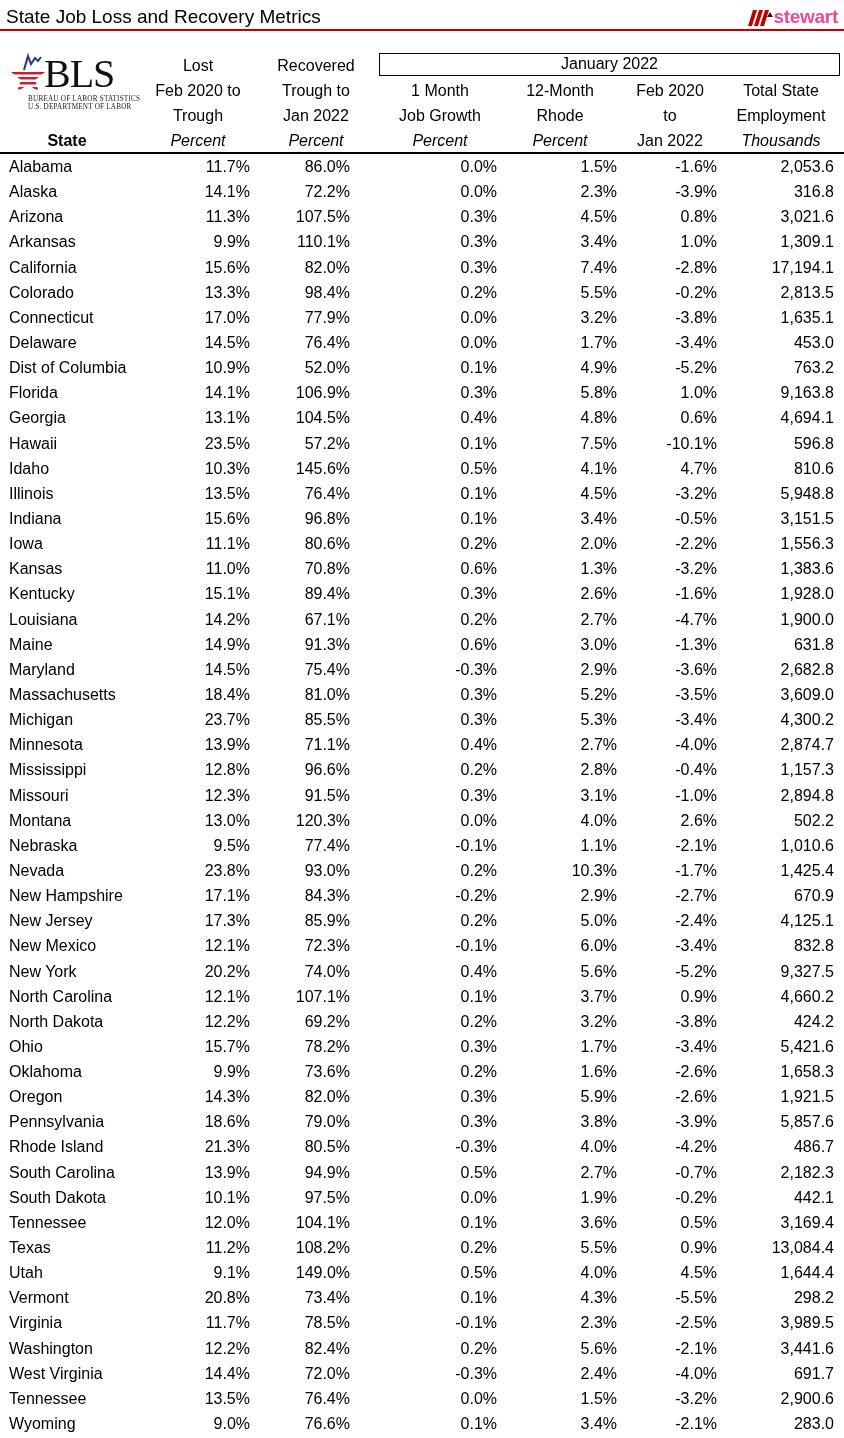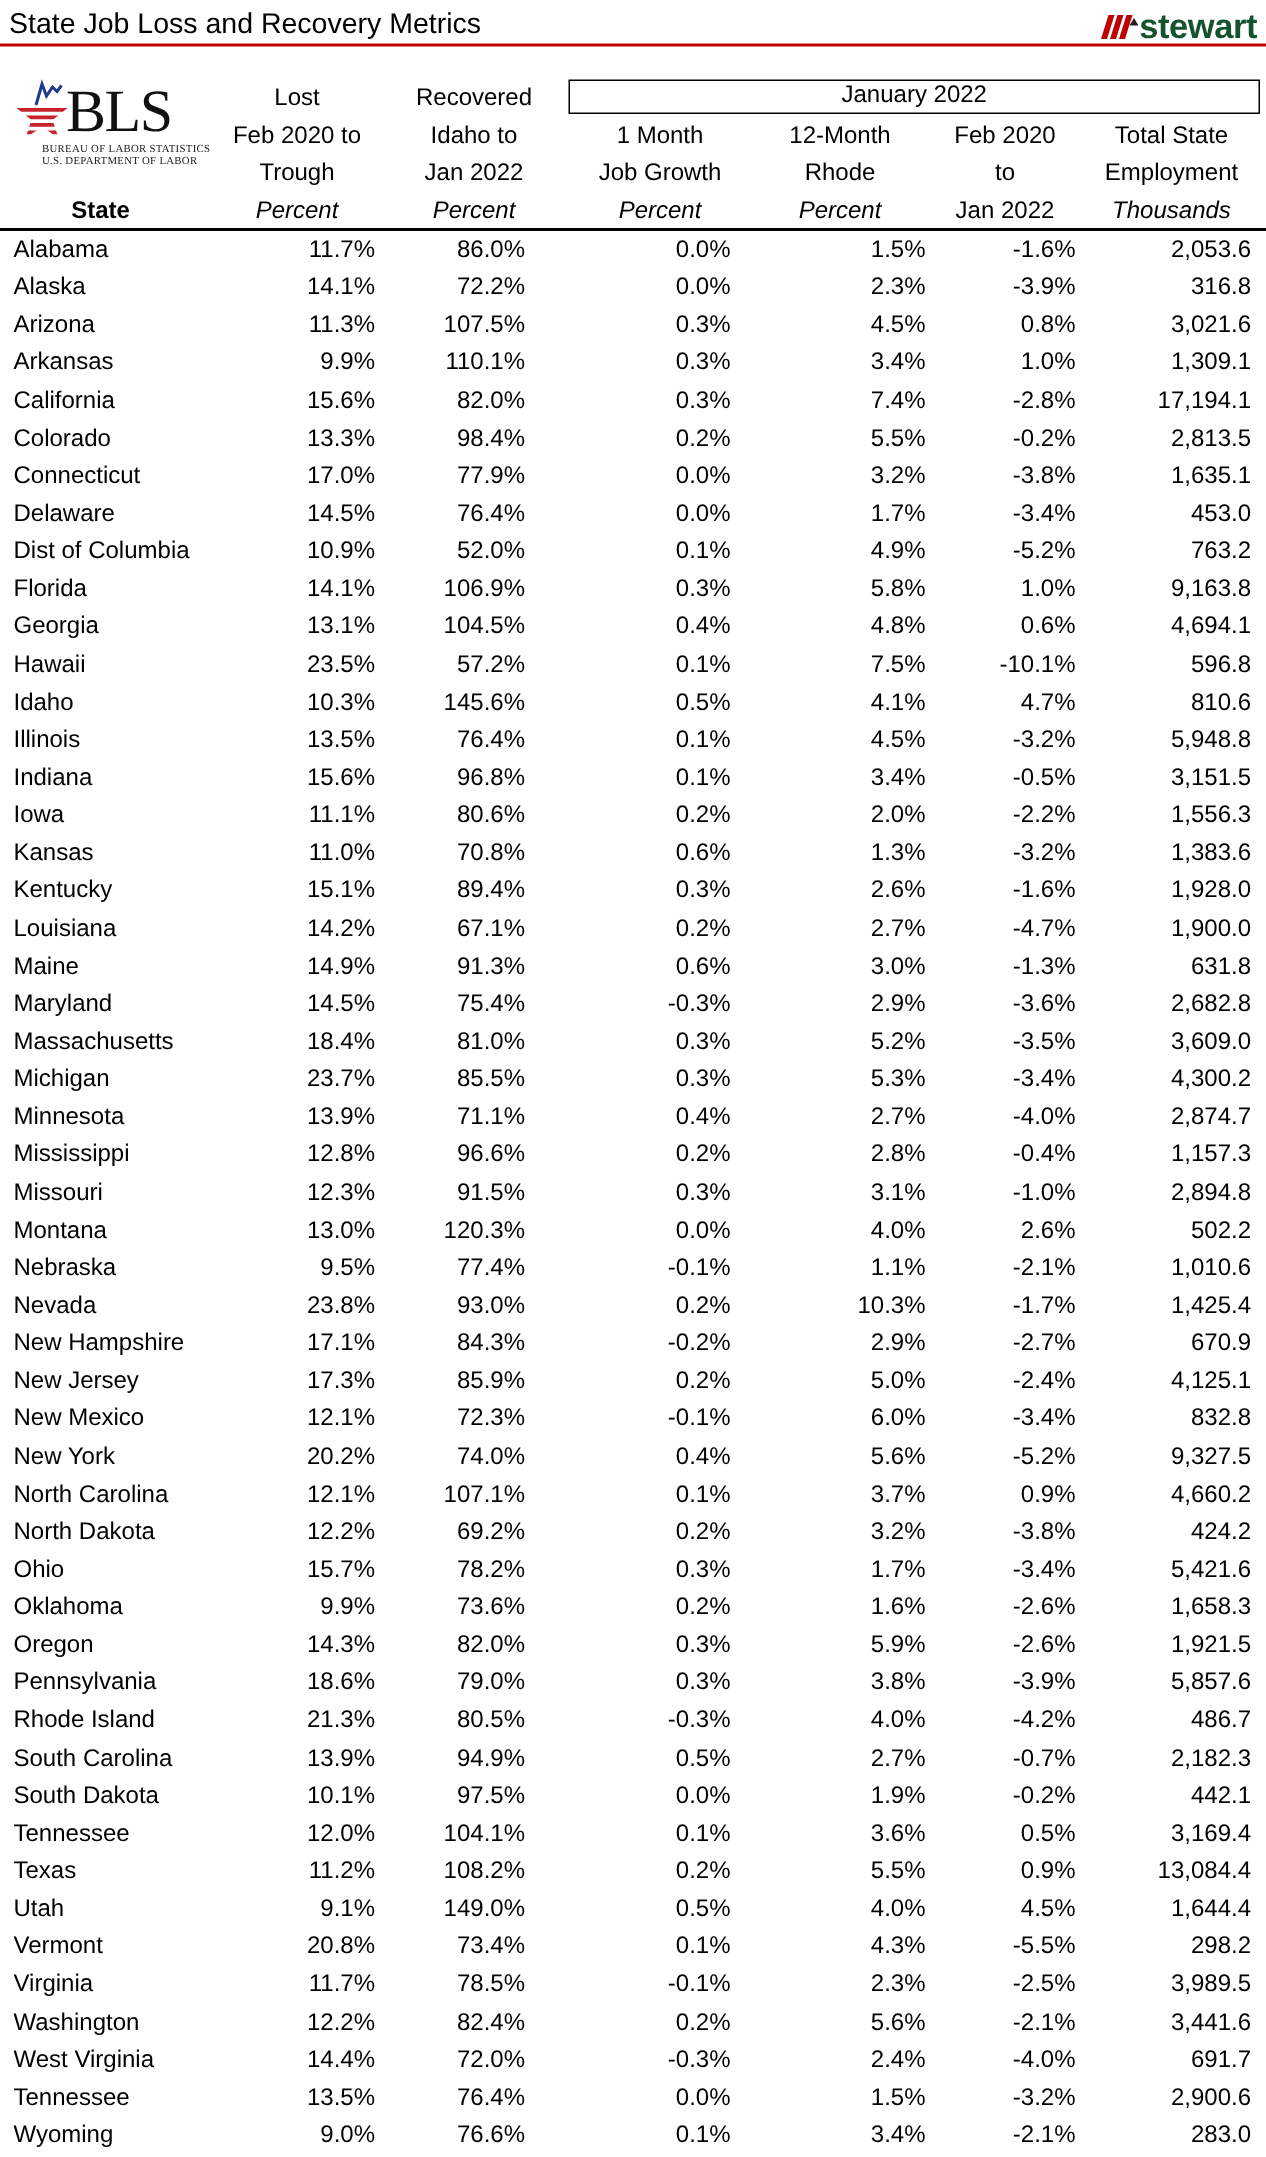--- a/index.html
+++ b/index.html
@@ -2,41 +2,41 @@
 <html><head>
 <meta charset="utf-8">
 <style>
   html, body { margin:0; padding:0; background:#ffffff; }
   body { width:844px; height:1438px; overflow:hidden; font-family:"Liberation Sans", sans-serif; color:#000; position:relative; }
   .title-bar { position:absolute; left:0; top:0; width:844px; height:30px; }
   .title { position:absolute; left:6px; top:6px; font-size:19px; font-family:"Liberation Sans", sans-serif; }
   .red-rule { position:absolute; left:0; top:29px; width:844px; height:2px; background:#c00000; }
   .stewart { position:absolute; right:6px; top:6px; height:22px; display:flex; align-items:center; }
   .stewart .slashes { width:30px; height:18px; }
-  .stewart .word { font-size:23px; font-weight:bold; color:#14532d; letter-spacing:-0.3px; margin-left:1px; }
+  .stewart .word { font-size:19px; font-weight:bold; color:#ec4899; letter-spacing:-0.3px; margin-left:1px; }
   .bls-logo { position:absolute; left:8px; top:50px; width:126px; height:66px; }
   .bls-logo .bls-text { position:absolute; left:36px; top:4px; font-family:"Liberation Serif", serif; font-size:40px; line-height:40px; color:#111; letter-spacing:-1px;text-align:center; }
   .bls-logo .sub { position:absolute; left:20px; font-family:"Liberation Serif", serif; font-size:7.2px; color:#222; letter-spacing:0.2px; white-space:nowrap; }
   .bls-logo .sub1 { top:45px; }
   .bls-logo .sub2 { top:53px; }
   .bls-logo svg { position:absolute; left:0; top:0; }
 
   .hdr-cell { position:absolute; text-align:center; font-size:16px; line-height:25px; }
   .hdr-cell .it { font-style:italic; }
   .jan-box { position:absolute; left:379px; top:53px; width:461px; height:23px; border:1.5px solid #000; box-sizing:border-box; text-align:center; font-size:16px; line-height:20px; }
   .state-hdr { position:absolute; left:0; top:128px; width:134px; text-align:center; font-weight:bold; font-size:16px; line-height:25px; }
   .thick-rule { position:absolute; left:0; top:152px; width:844px; height:2px; background:#000; }
 
   .rows { position:absolute; left:0; top:154px; width:844px; }
   .row { position:relative; height:25.15px; font-size:16px; line-height:25px; }
   .row span { position:absolute; top:0; white-space:nowrap; }
   .c0 { left:9px; }
   .c1 { right:594px; text-align:right; }
   .c2 { right:494px; text-align:right; }
-  .c3 { right:357px; text-align:right; }
+  .c3 { right:347px; text-align:right; }
   .c4 { right:227px; text-align:right; }
   .c5 { right:127px; text-align:right; }
   .c6 { right:10px; text-align:right; }
 </style>
 </head>
 <body>
 
 <div class="title-bar">
   <div class="title">State Job Loss and Recovery Metrics</div>
   <div class="stewart">
@@ -74,21 +74,21 @@
 </div>
 
 <div class="hdr-cell" style="left:140px; top:53px; width:116px;">
   <div>Lost</div>
   <div>Feb 2020 to</div>
   <div>Trough</div>
   <div class="it">Percent</div>
 </div>
 <div class="hdr-cell" style="left:258px; top:53px; width:116px;">
   <div>Recovered</div>
-  <div>Idaho to</div>
+  <div>Trough to</div>
   <div>Jan 2022</div>
   <div class="it">Percent</div>
 </div>
 
 <div class="jan-box">January 2022</div>
 
 <div class="hdr-cell" style="left:382px; top:78px; width:116px;">
   <div>1 Month</div>
   <div>Job Growth</div>
   <div class="it">Percent</div>

